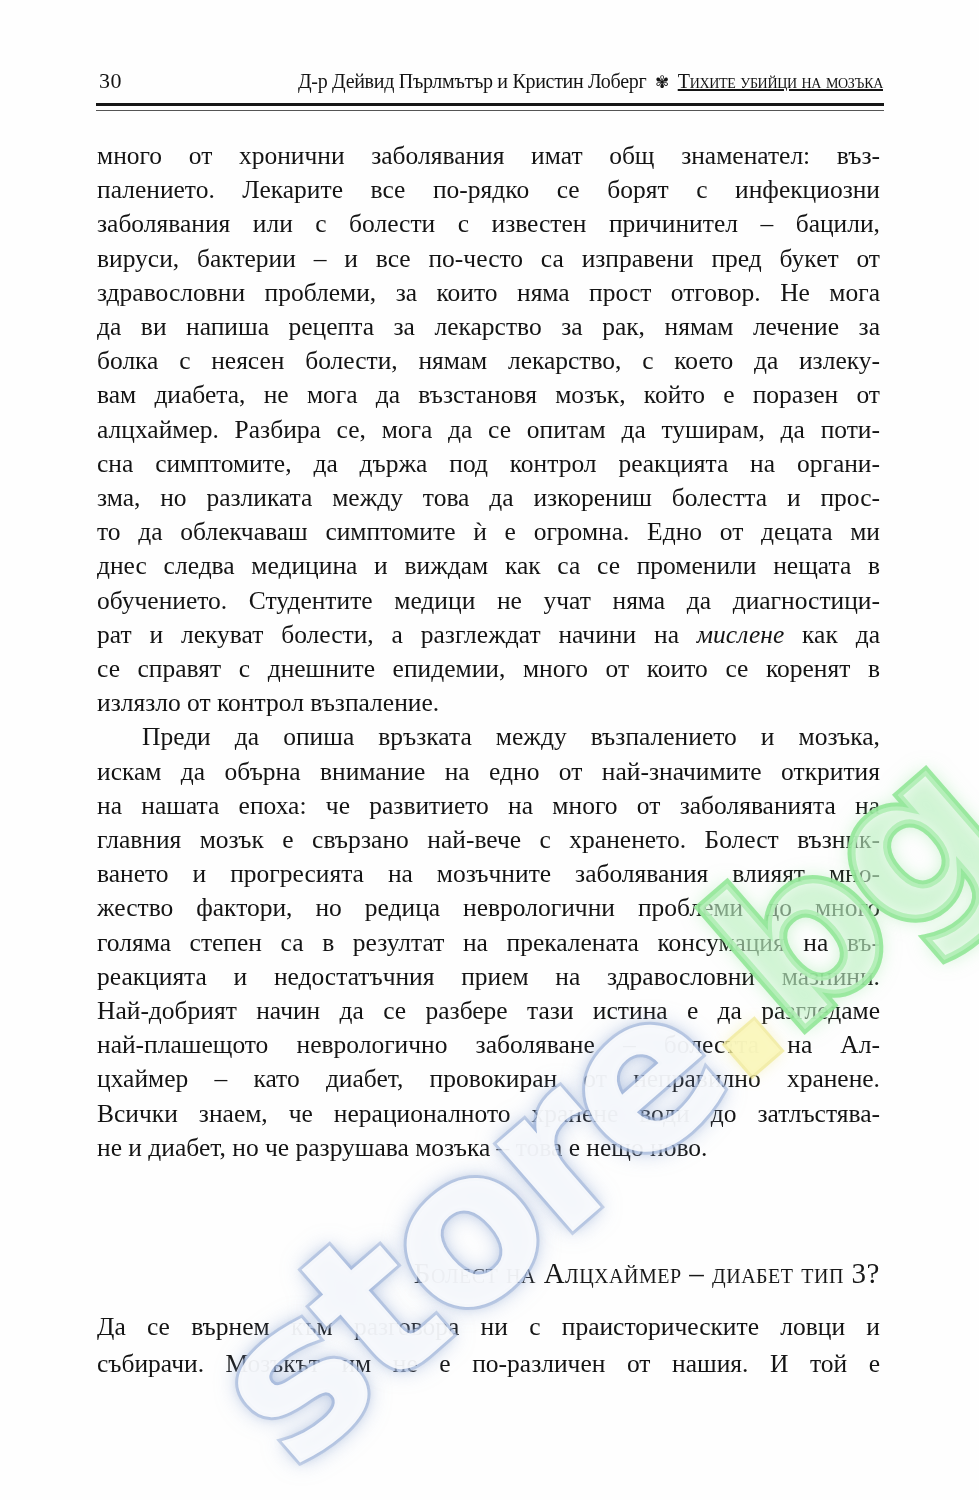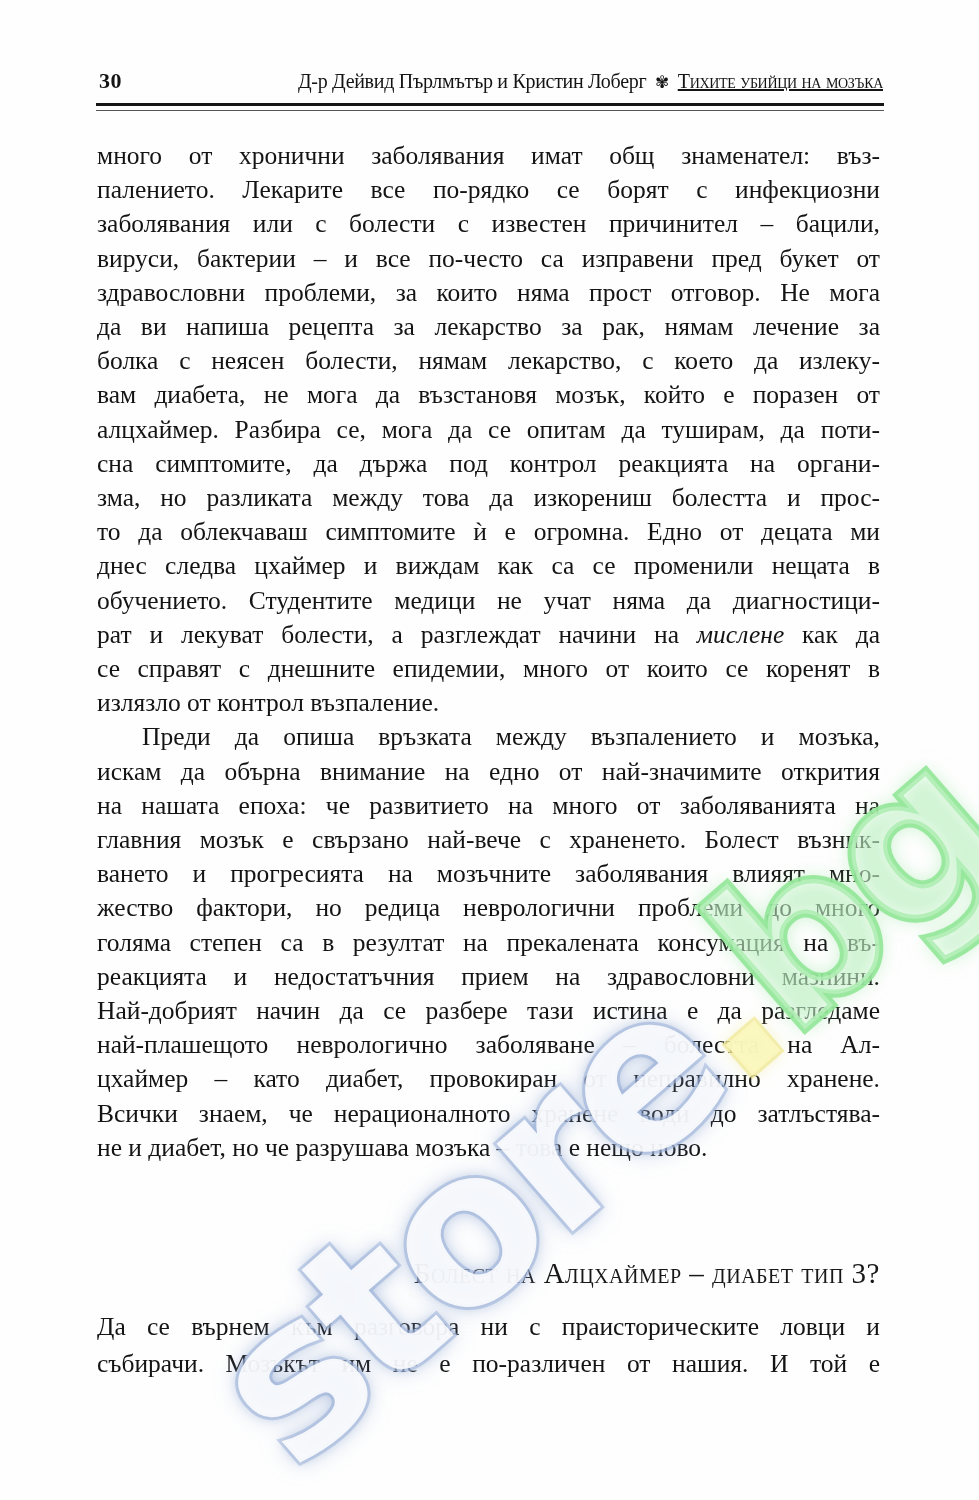--- a/index.html
+++ b/index.html
@@ -12,21 +12,21 @@
     color: #141414;
   }
   .page { position: absolute; inset: 0; }
 
   
   .header-row {
     position: absolute;
     left: 99px; width: 784px; top: 68px;
     display: flex; justify-content: space-between; align-items: baseline;
   }
-  .pagenum { font-size: 22px; letter-spacing: 0.5px; font-weight: bold; }
+  .pagenum { font-size: 22px; letter-spacing: 0.5px; }
   .running-title {
     font-size: 20px;
     letter-spacing: -0.3px;
     white-space: nowrap;
   }
   .running-title .ornament { font-family: "DejaVu Sans", sans-serif; font-size: 17px; padding: 0 4px; }
   .smallcaps { font-variant: small-caps; font-variant-caps: small-caps; text-decoration: underline; }
 
   .rule {
     position: absolute;
@@ -122,21 +122,21 @@
         <div class="line"><span>заболявания или с болести с известен причинител – бацили,</span></div>
         <div class="line"><span>вируси, бактерии – и все по-често са изправени пред букет от</span></div>
         <div class="line"><span>здравословни проблеми, за които няма прост отговор. Не мога</span></div>
         <div class="line"><span>да ви напиша рецепта за лекарство за рак, нямам лечение за</span></div>
         <div class="line"><span>болка с неясен болести, нямам лекарство, с което да излеку-</span></div>
         <div class="line"><span>вам диабета, не мога да възстановя мозък, който е поразен от</span></div>
         <div class="line"><span>алцхаймер. Разбира се, мога да се опитам да туширам, да поти-</span></div>
         <div class="line"><span>сна симптомите, да държа под контрол реакцията на органи-</span></div>
         <div class="line"><span>зма, но разликата между това да изкорениш болестта и прос-</span></div>
         <div class="line"><span>то да облекчаваш симптомите ѝ е огромна. Едно от децата ми</span></div>
-        <div class="line"><span>днес следва цхаймер и виждам как са се променили нещата в</span></div>
+        <div class="line"><span>днес следва медицина и виждам как са се променили нещата в</span></div>
         <div class="line"><span>обучението. Студентите медици не учат няма да диагностици-</span></div>
         <div class="line"><span>рат и лекуват болести, а разглеждат начини на </span><i>мислене</i><span> как да</span></div>
         <div class="line"><span>се справят с днешните епидемии, много от които се коренят в</span></div>
         <div class="line lastline"><span>излязло от контрол възпаление.</span></div>
       </div>
     <div class="para">
         <div class="line indent"><span>Преди да опиша връзката между възпалението и мозъка,</span></div>
         <div class="line"><span>искам да обърна внимание на едно от най-значимите открития</span></div>
         <div class="line"><span>на нашата епоха: че развитието на много от заболяванията на</span></div>
         <div class="line"><span>главния мозък е свързано най-вече с храненето. Болест възник-</span></div>

